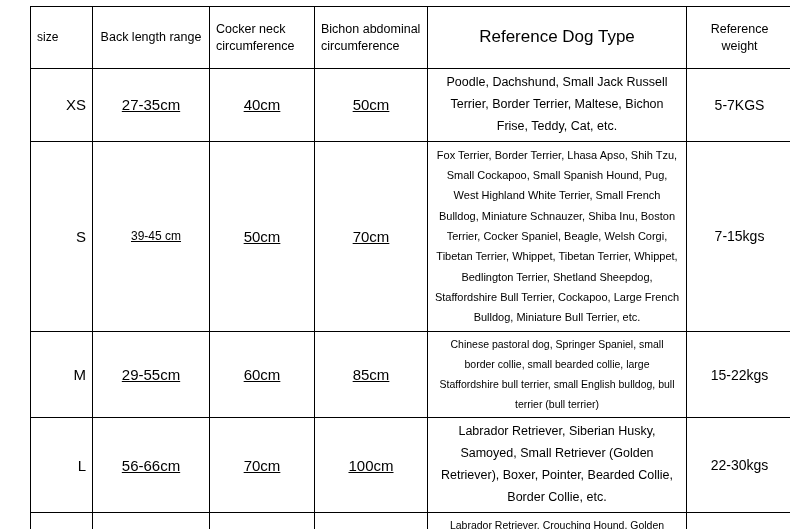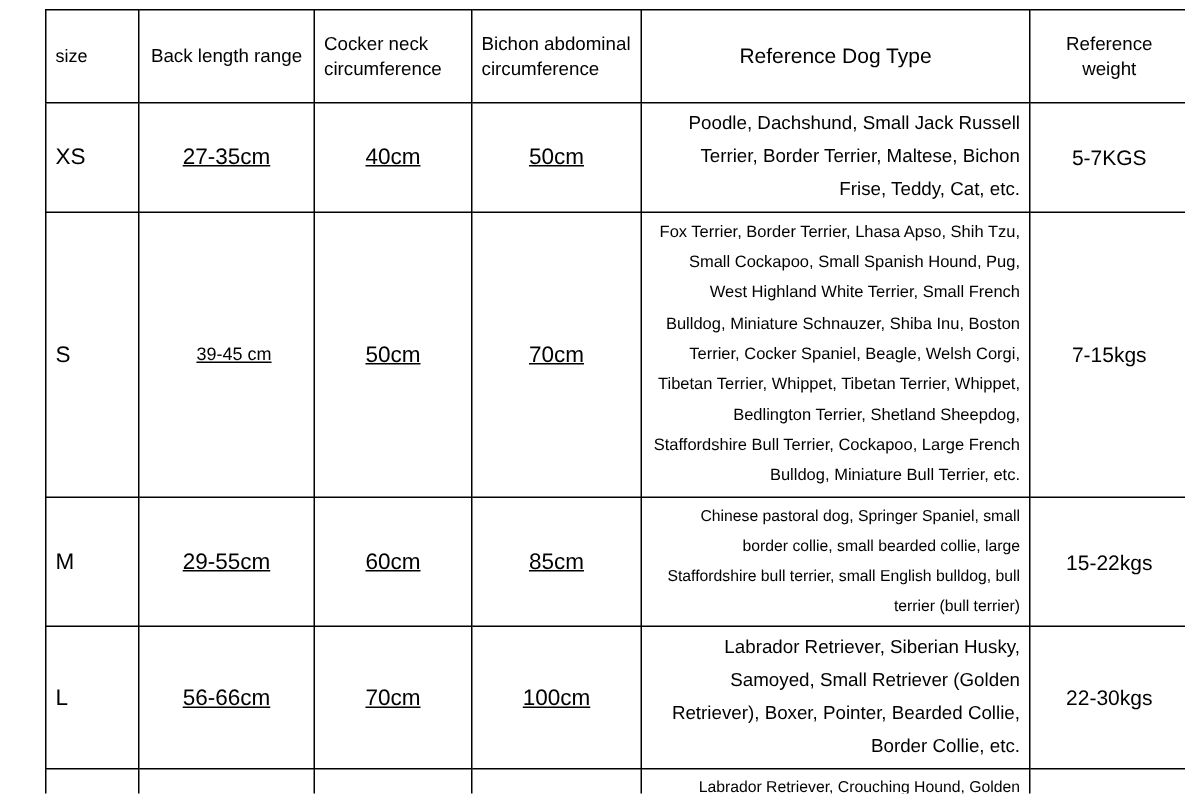--- a/index.html
+++ b/index.html
@@ -43,44 +43,44 @@
   col.c-weight{ width: 106px; }
 
   thead th {
     font-weight: normal;
     font-size: 12.5px;
     text-align: center;
     line-height: 1.3;
     height: 62px;
   }
   th.head-size   { font-size: 12px; margin-left: 48px; }
-  th.head-dog    { font-size: 14px; }
+  th.head-dog    { font-size: 17px; }
   th.head-weight { font-size: 12.5px; }
   th.head-left   { text-align: left; padding-left: 8px; }
 
   td.cell-size {
-    text-align: left;
+    text-align: right;
     font-size: 15px;
     margin-top: 30px;
   }
   td.cell-meas {
     text-align: center;
     font-size: 15px;
     text-decoration: underline;
   }
   td.cell-meas.small {
     font-size: 12px;
     padding-left: 16px;
   }
   td.cell-weight {
     text-align: center;
     font-size: 14px;
   }
   td.cell-dog {
-    text-align: right;
+    text-align: center;
     font-size: 11px;
     line-height: 1.85;
     padding: 6px 10px 6px 8px;
     margin-left: 44px;
   }
   td.cell-dog.med  { font-size: 10.5px; line-height: 1.9; }
   td.cell-dog.big  { font-size: 12.5px; line-height: 1.75; }
   td.cell-dog.xl   { font-size: 10.5px; line-height: 1.85; }
 
   

